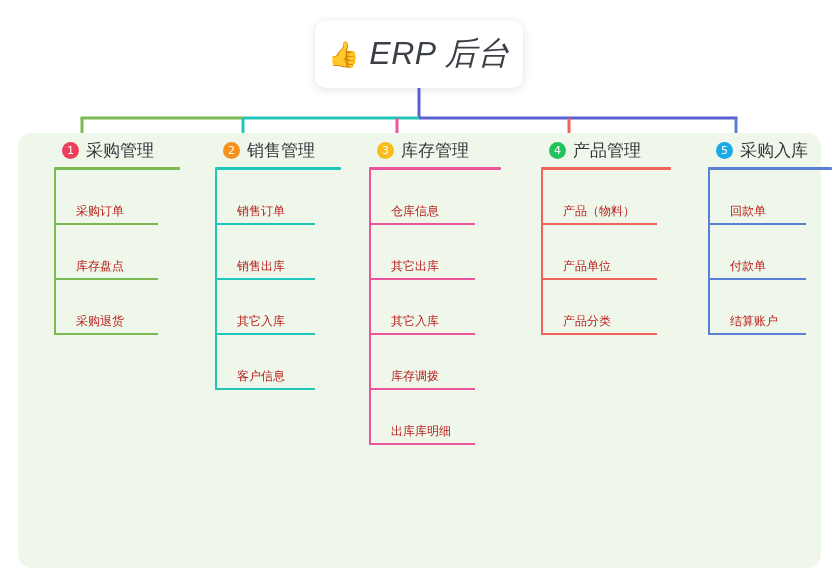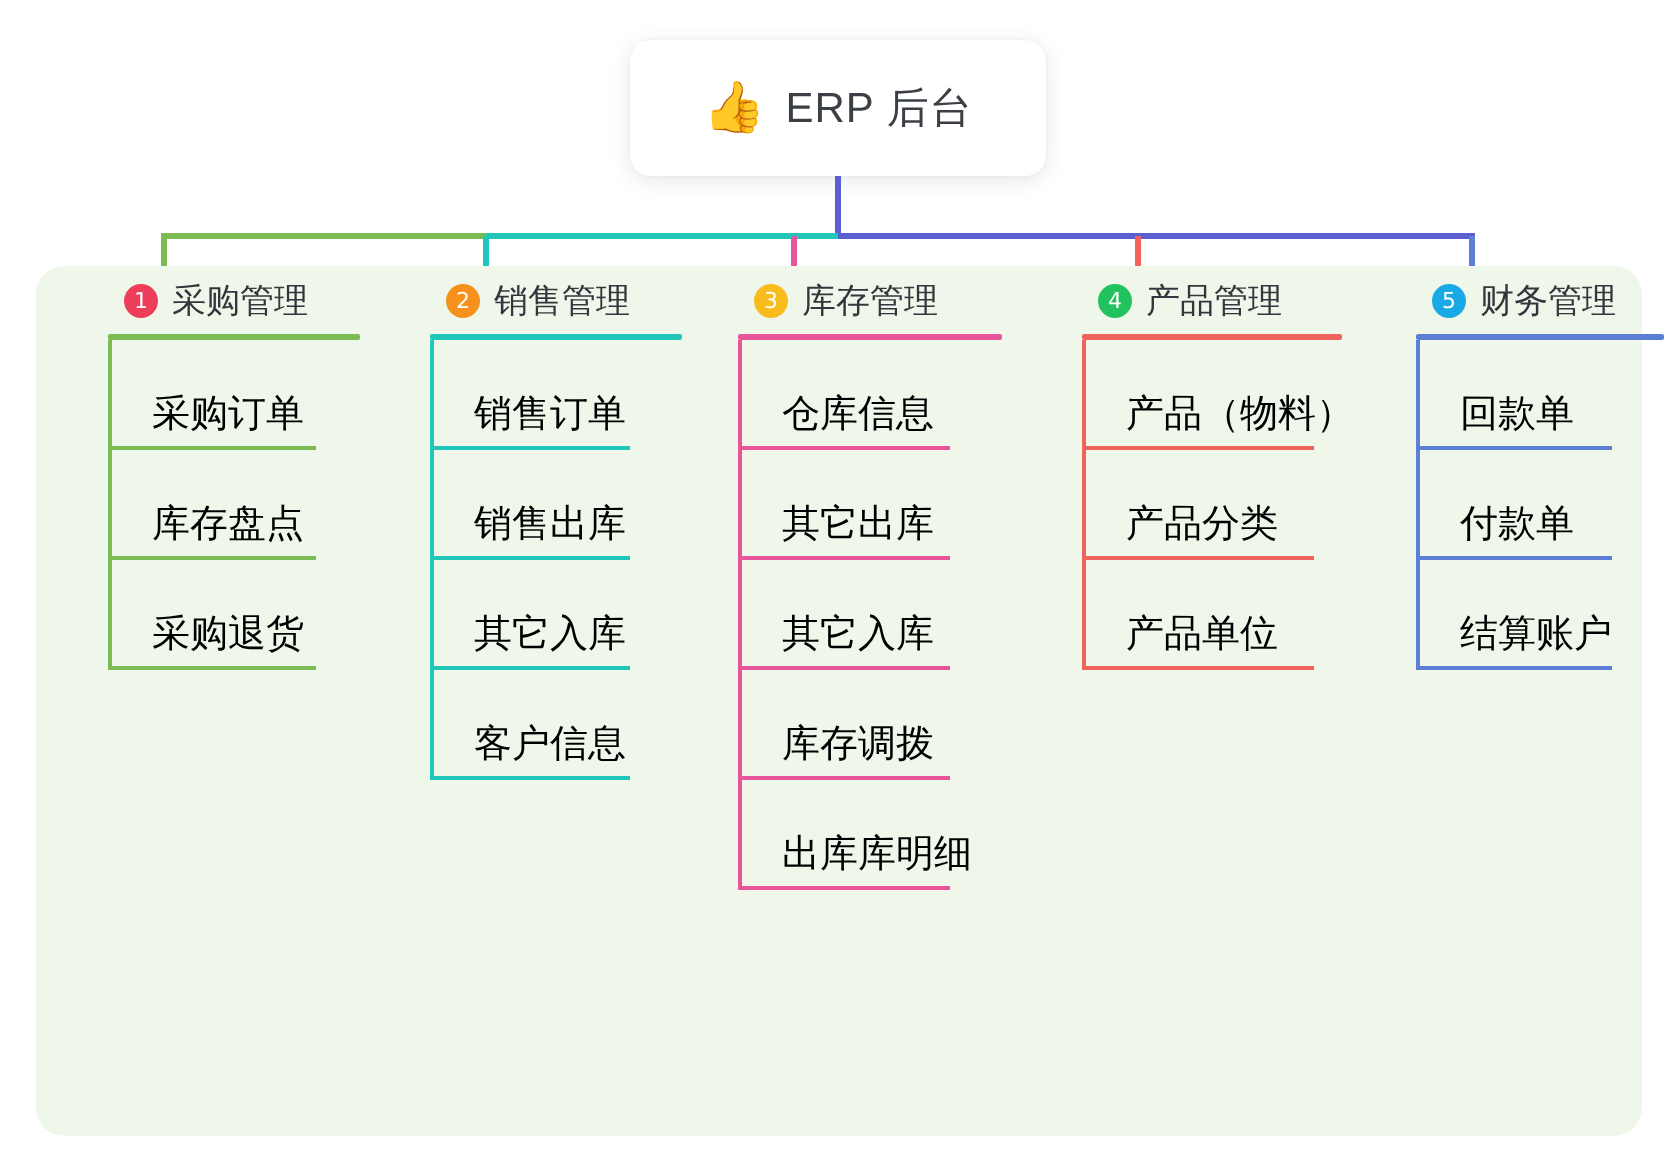--- a/index.html
+++ b/index.html
@@ -35,24 +35,25 @@
     justify-content: center;
     gap: 10px;
     box-sizing: border-box;
   }
   .title-emoji {
     font-size: 25px;
     line-height: 1;
     display: inline-block;
   }
   .title-text {
-    font-size: 21px;
+    font-size: 32px;
     color: #3b3f46;
     letter-spacing: 0.5px;
     white-space: nowrap;
+    font-style: italic;
   }
 
   
   .connectors {
     position: absolute;
     left: 0;
     top: 0;
     width: 839px;
     height: 588px;
     pointer-events: none;
@@ -124,22 +125,22 @@
   }
   .item {
     position: relative;
     height: 55px;
     margin-left: 0;
     display: flex;
     align-items: flex-end;
     box-sizing: border-box;
   }
   .item-label {
-    font-size: 19px;
-    color: #000000;
+    font-size: 12px;
+    color: #b91c1c;
     white-space: nowrap;
     padding: 0 4px 5px 22px;
   }
   .item-underline {
     position: absolute;
     left: 0;
     bottom: 0;
     height: 2px;
   }
 </style>
@@ -254,33 +255,33 @@
           <span class="col-title">产品管理</span>
         </div>
         <div class="col-rule" style="width: 130px; background: rgb(240, 99, 92);"></div>
         <div class="col-body">
           <div class="spine" style="background: rgb(240, 99, 92);"></div>
           <div class="item">
             <span class="item-label">产品（物料）</span>
             <div class="item-underline" style="width: 116px; background: rgb(240, 99, 92);"></div>
           </div>
           <div class="item">
+            <span class="item-label">产品单位</span>
+            <div class="item-underline" style="width: 116px; background: rgb(240, 99, 92);"></div>
+          </div>
+          <div class="item">
             <span class="item-label">产品分类</span>
             <div class="item-underline" style="width: 116px; background: rgb(240, 99, 92);"></div>
           </div>
-          <div class="item">
-            <span class="item-label">产品单位</span>
-            <div class="item-underline" style="width: 116px; background: rgb(240, 99, 92);"></div>
-          </div>
         </div>
       </div>
       <div class="column" style="left: 676px; width: 160px;">
         <div class="col-header">
           <span class="badge" style="background: rgb(25, 169, 230);">5</span>
-          <span class="col-title">财务管理</span>
+          <span class="col-title">采购入库</span>
         </div>
         <div class="col-rule" style="width: 124px; background: rgb(91, 127, 212);"></div>
         <div class="col-body">
           <div class="spine" style="background: rgb(91, 127, 212);"></div>
           <div class="item">
             <span class="item-label">回款单</span>
             <div class="item-underline" style="width: 98px; background: rgb(91, 127, 212);"></div>
           </div>
           <div class="item">
             <span class="item-label">付款单</span>

